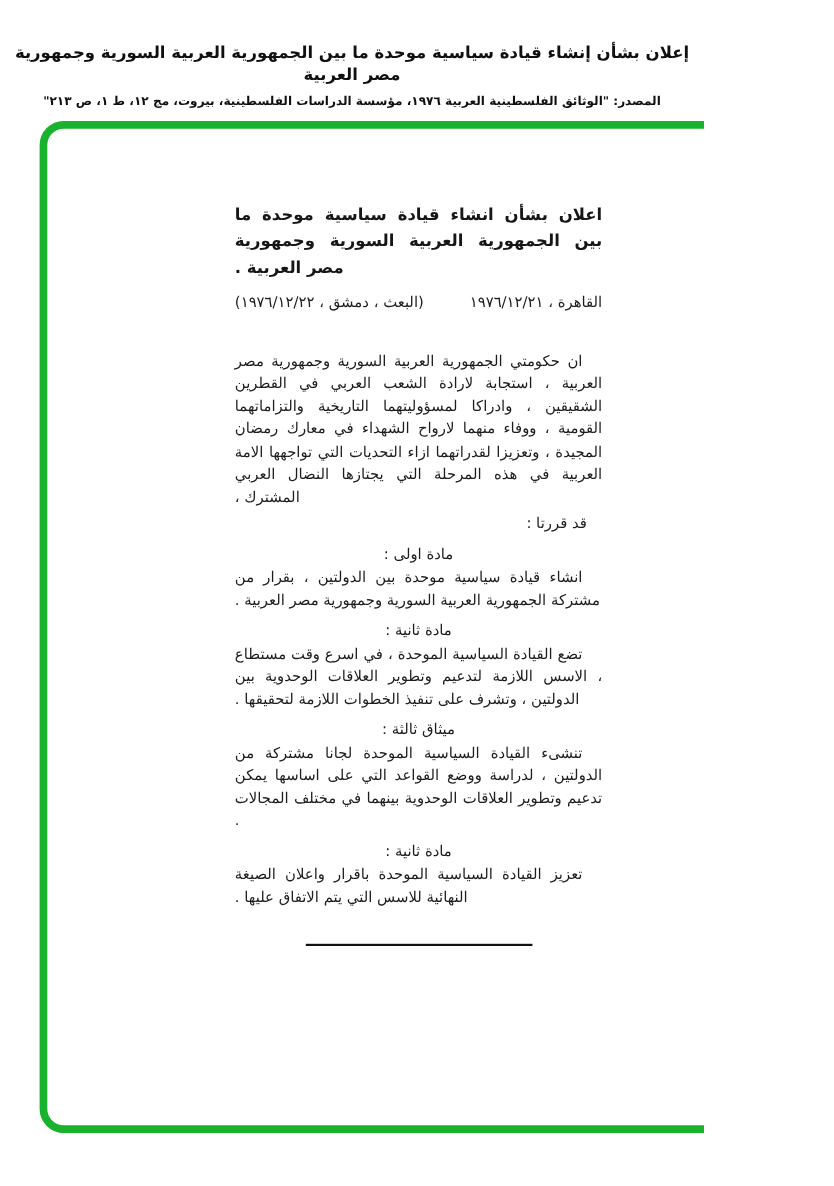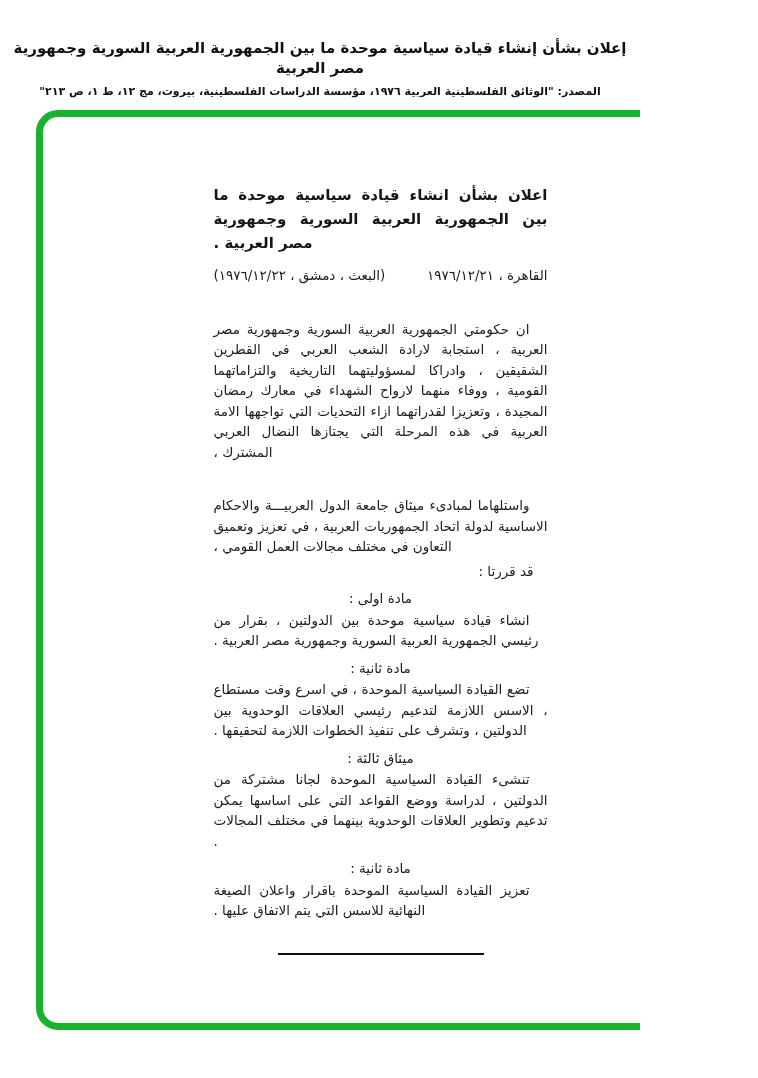--- a/index.html
+++ b/index.html
@@ -107,29 +107,28 @@
     <div class="doc" dir="rtl">
 
       <p class="doc-title">اعلان بشأن انشاء قيادة سياسية موحدة ما بين الجمهورية العربية السورية وجمهورية مصر العربية .</p>
 
       <div class="dateline">
         <span>القاهرة ، ١٩٧٦/١٢/٢١</span>
         <span>(البعث ، دمشق ، ١٩٧٦/١٢/٢٢)</span>
       </div>
 
       <p class="para">ان حكومتي الجمهورية العربية السورية وجمهورية مصر العربية ، استجابة لارادة الشعب العربي في القطرين الشقيقين ، وادراكا لمسؤوليتهما التاريخية والتزاماتهما القومية ، ووفاء منهما لارواح الشهداء في معارك رمضان المجيدة ، وتعزيزا لقدراتهما ازاء التحديات التي تواجهها الامة العربية في هذه المرحلة التي يجتازها النضال العربي المشترك ،</p>
-      <p class="para">واستلهاما لمبادىء ميثاق جامعة الدول العربيـــة والاحكام الاساسية لدولة اتحاد الجمهوريات العربية ، في تعزيز وتعميق التعاون في مختلف مجالات العمل القومي ،</p>
 
       <p class="decision">قد قررتا :</p>
 
       <p class="article-heading">مادة اولى :</p>
-      <p class="article-body">انشاء قيادة سياسية موحدة بين الدولتين ، بقرار من رئيسي الجمهورية العربية السورية وجمهورية مصر العربية .</p>
+      <p class="article-body">انشاء قيادة سياسية موحدة بين الدولتين ، بقرار من مشتركة الجمهورية العربية السورية وجمهورية مصر العربية .</p>
 
       <p class="article-heading">مادة ثانية :</p>
-      <p class="article-body">تضع القيادة السياسية الموحدة ، في اسرع وقت مستطاع ، الاسس اللازمة لتدعيم رئيسي العلاقات الوحدوية بين الدولتين ، وتشرف على تنفيذ الخطوات اللازمة لتحقيقها .</p>
+      <p class="article-body">تضع القيادة السياسية الموحدة ، في اسرع وقت مستطاع ، الاسس اللازمة لتدعيم وتطوير العلاقات الوحدوية بين الدولتين ، وتشرف على تنفيذ الخطوات اللازمة لتحقيقها .</p>
 
       <p class="article-heading">ميثاق ثالثة :</p>
       <p class="article-body">تنشىء القيادة السياسية الموحدة لجانا مشتركة من الدولتين ، لدراسة ووضع القواعد التي على اساسها يمكن تدعيم وتطوير العلاقات الوحدوية بينهما في مختلف المجالات .</p>
 
       <p class="article-heading">مادة ثانية :</p>
       <p class="article-body">تعزيز القيادة السياسية الموحدة باقرار واعلان الصيغة النهائية للاسس التي يتم الاتفاق عليها .</p>
 
       <div class="closing-rule"></div>
 
     </div>

